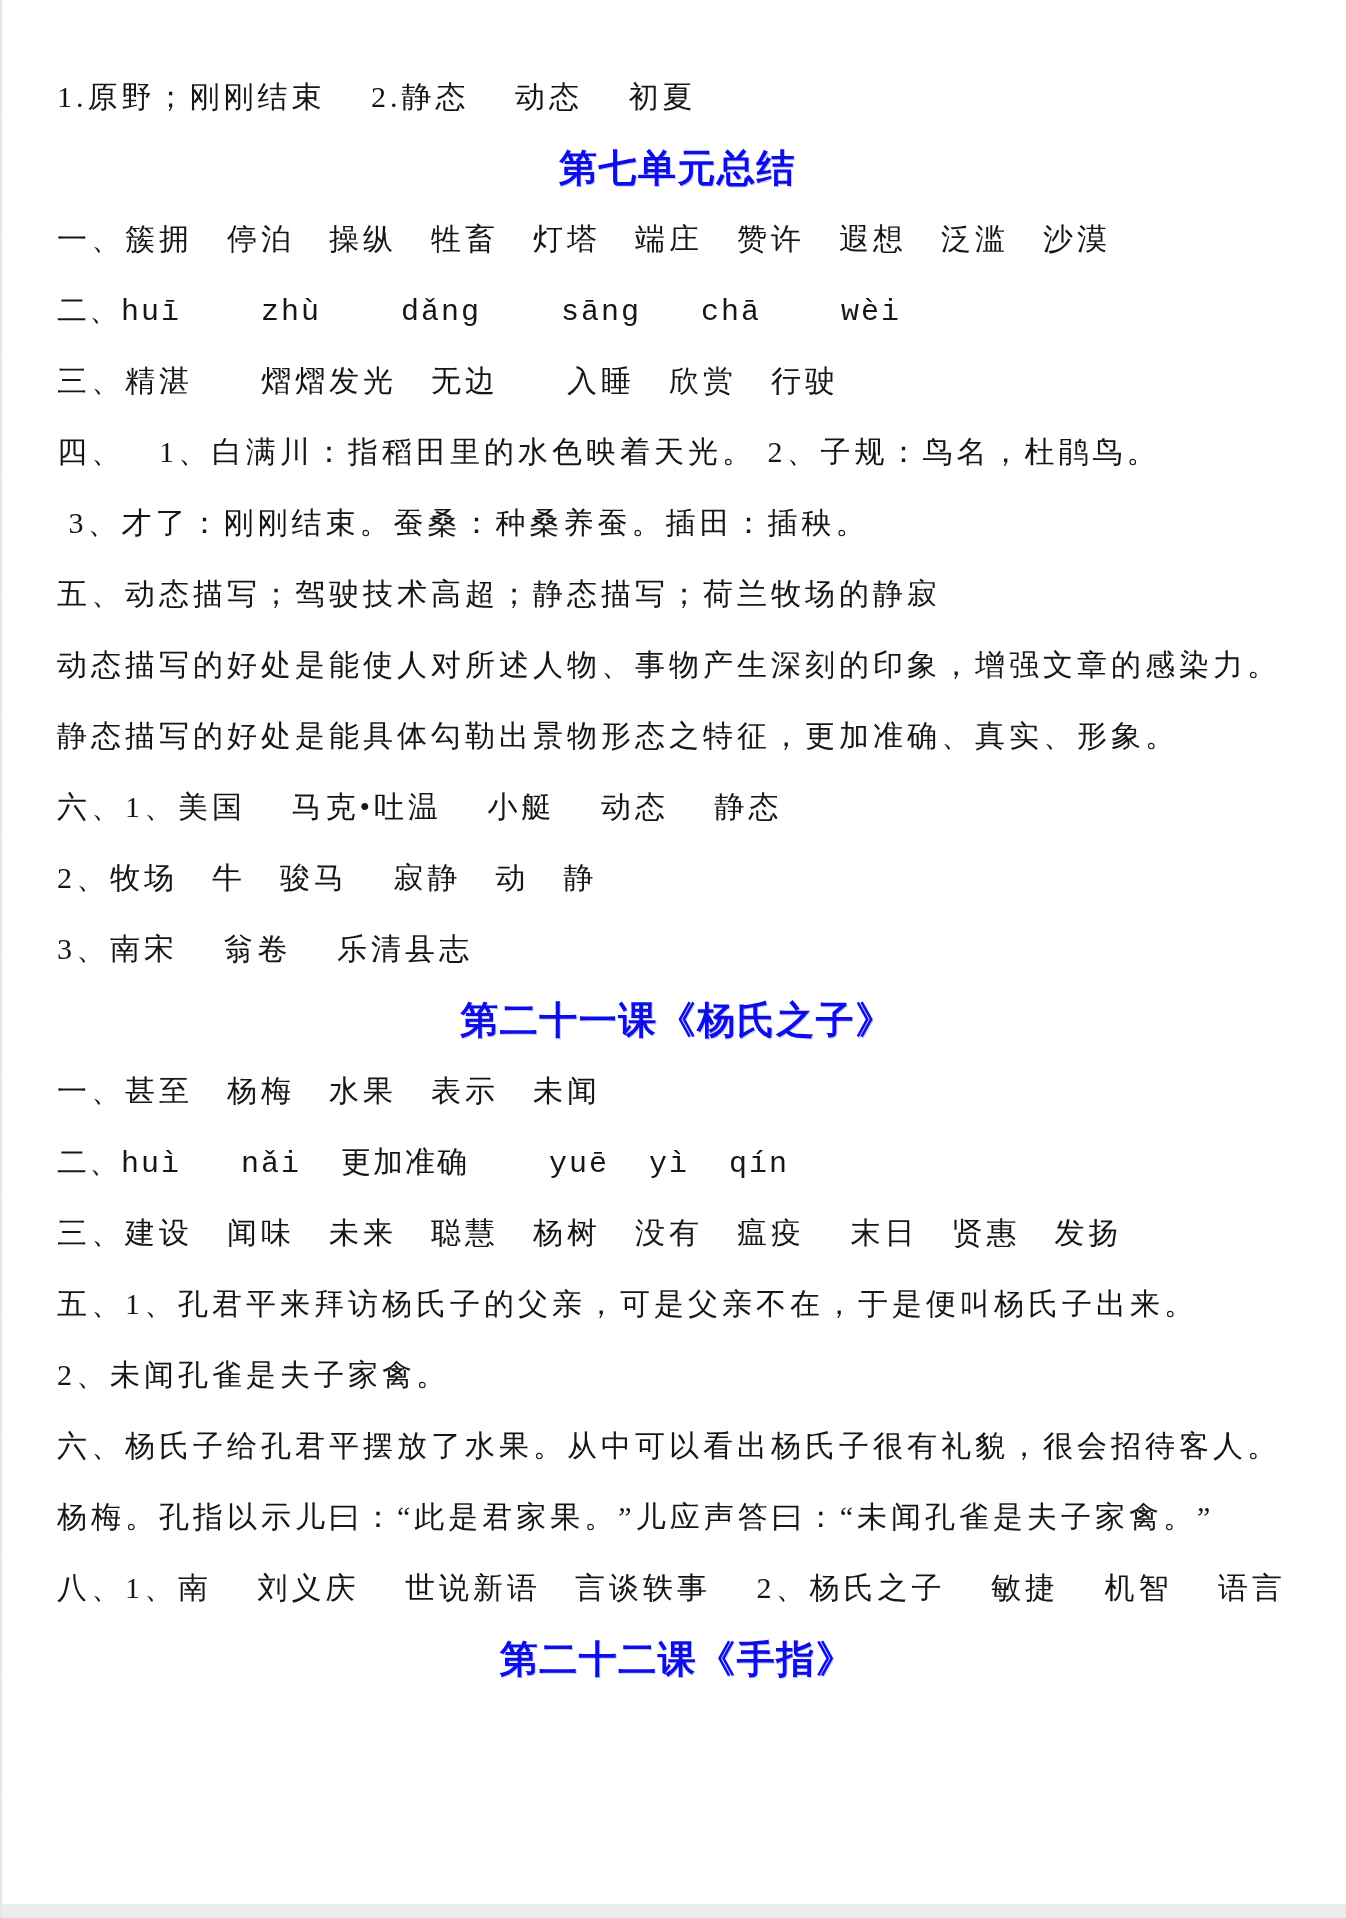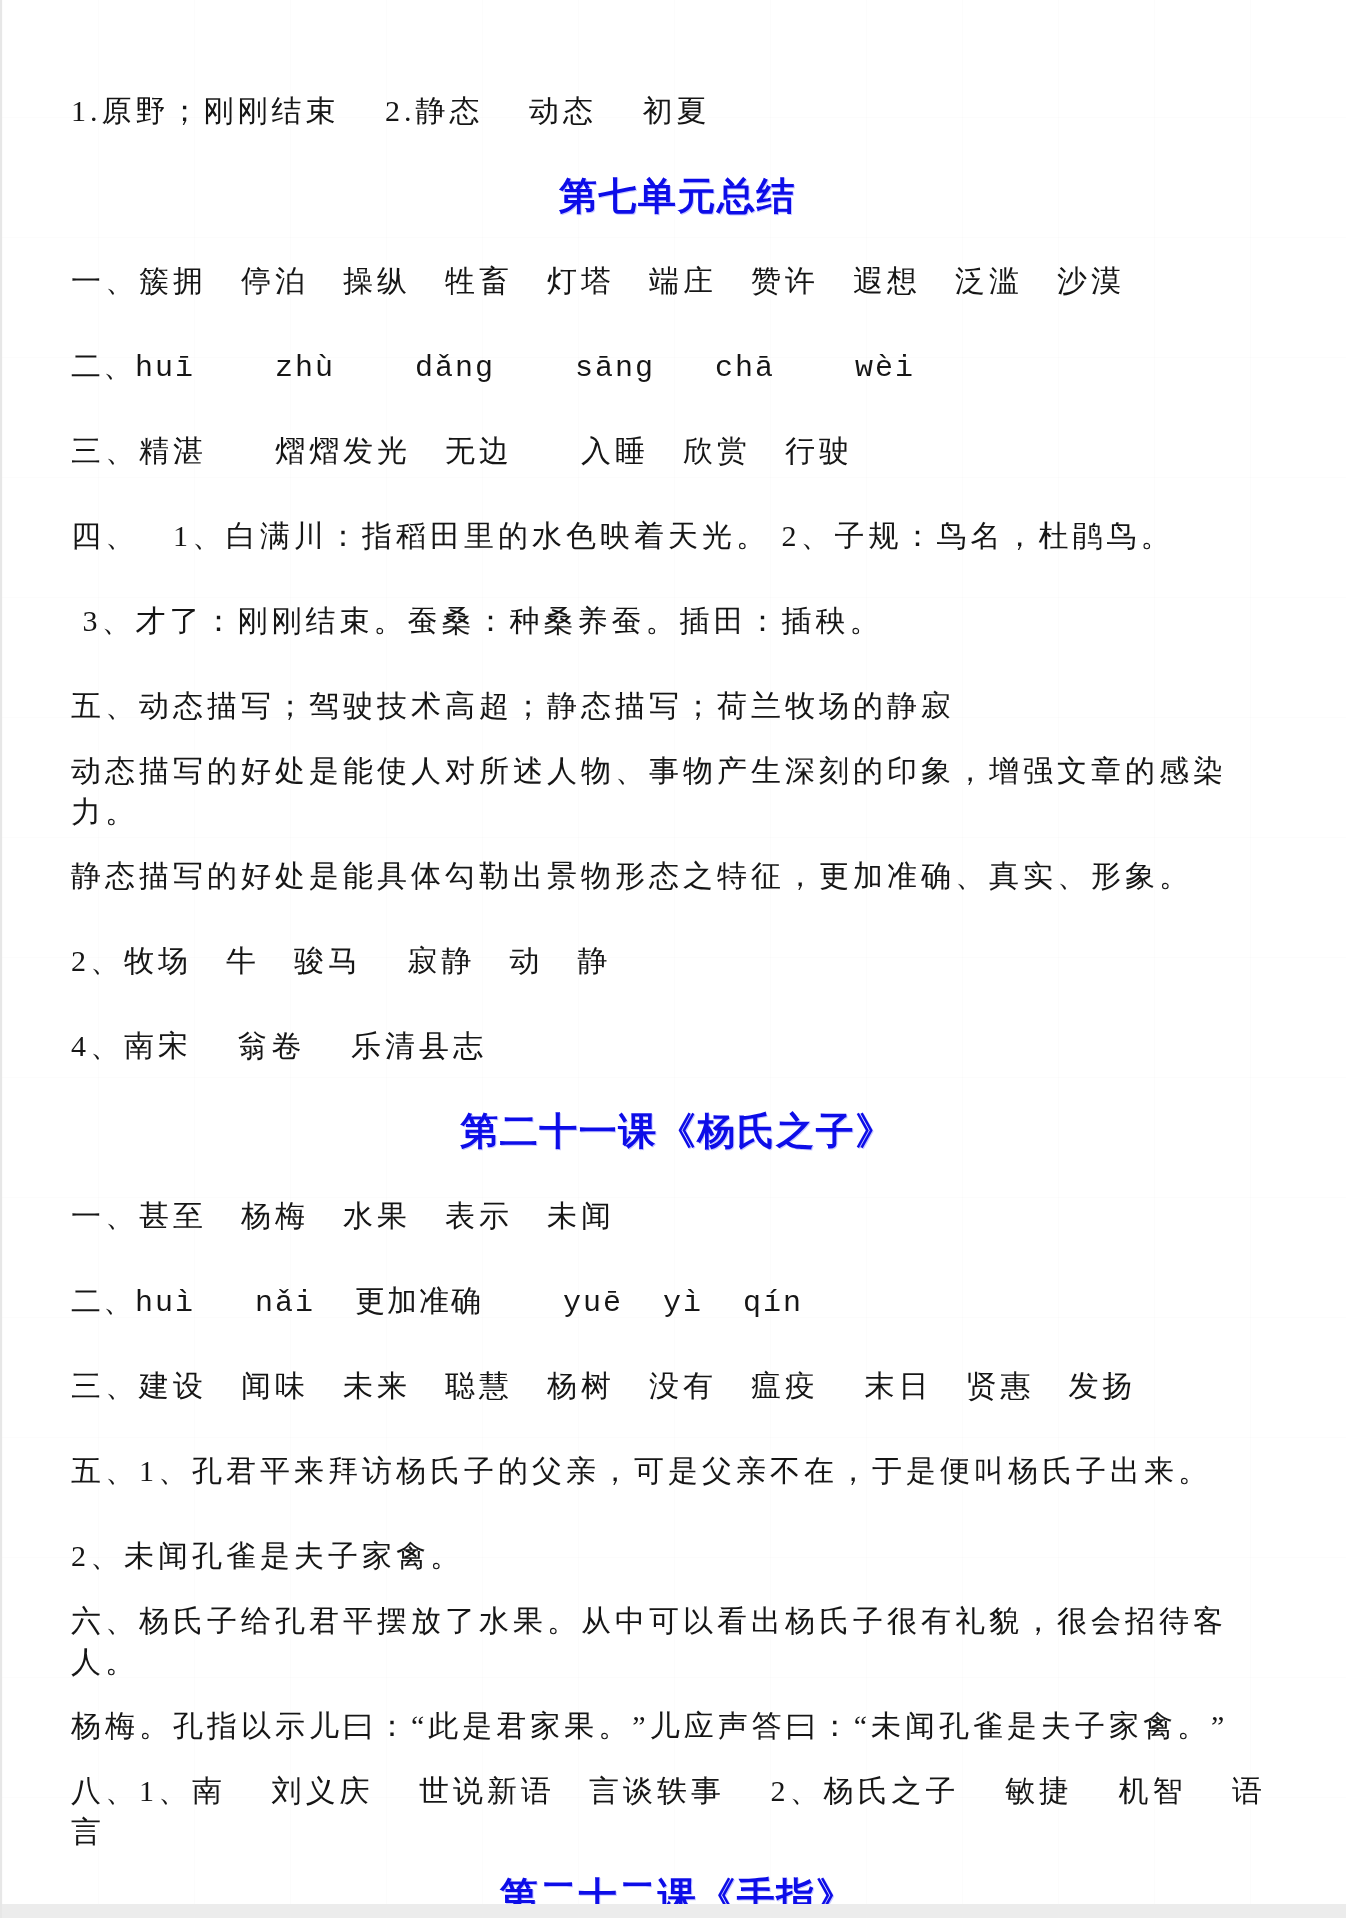--- a/index.html
+++ b/index.html
@@ -20,21 +20,21 @@
     font-family:"Liberation Serif","DejaVu Serif",serif;
     
     background-image:
       repeating-linear-gradient(90deg, rgba(0,0,0,0.012) 0 1px, transparent 1px 96px),
       repeating-linear-gradient(0deg, rgba(0,0,0,0.010) 0 1px, transparent 1px 120px);
   }
   .doc{
     padding:62px 48px 0 55px;
   }
   .line{
-    margin:14px;
+    margin:0;
     height:71px;
     display:flex;
     align-items:center;
     font-size:30px;
     letter-spacing:4px;
     color:var(--body-color);
     white-space:pre-wrap;
     font-weight:400;
   }
   .line.heading{
@@ -64,22 +64,23 @@
       <p class="line body">1.原野；刚刚结束　 2.静态　 动态　 初夏</p>
       <p class="line heading">第七单元总结</p>
       <p class="line body">一、簇拥　停泊　操纵　牲畜　灯塔　端庄　赞许　遐想　泛滥　沙漠</p>
       <p class="line pinyin">二、huī    zhù    dǎng    sāng   chā    wèi</p>
       <p class="line body">三、精湛　　熠熠发光　无边　　入睡　欣赏　行驶</p>
       <p class="line body">四、　1、白满川：指稻田里的水色映着天光。 2、子规：鸟名，杜鹃鸟。</p>
       <p class="line body"> 3、才了：刚刚结束。蚕桑：种桑养蚕。插田：插秧。</p>
       <p class="line body">五、动态描写；驾驶技术高超；静态描写；荷兰牧场的静寂</p>
       <p class="line body">动态描写的好处是能使人对所述人物、事物产生深刻的印象，增强文章的感染力。</p>
       <p class="line body">静态描写的好处是能具体勾勒出景物形态之特征，更加准确、真实、形象。</p>
+      <p class="line body">六、1、美国　 马克•吐温　 小艇　 动态　 静态</p>
       <p class="line body">2、牧场　牛　骏马　 寂静　动　静</p>
-      <p class="line body">4、南宋　 翁卷　 乐清县志</p>
+      <p class="line body">3、南宋　 翁卷　 乐清县志</p>
       <p class="line heading">第二十一课《杨氏之子》</p>
       <p class="line body">一、甚至　杨梅　水果　表示　未闻</p>
       <p class="line pinyin">二、huì   nǎi  更加准确    yuē  yì  qín</p>
       <p class="line body">三、建设　闻味　未来　聪慧　杨树　没有　瘟疫　 末日　贤惠　发扬</p>
       <p class="line body">五、1、孔君平来拜访杨氏子的父亲，可是父亲不在，于是便叫杨氏子出来。</p>
       <p class="line body">2、未闻孔雀是夫子家禽。</p>
       <p class="line body">六、杨氏子给孔君平摆放了水果。从中可以看出杨氏子很有礼貌，很会招待客人。</p>
       <p class="line body">杨梅。孔指以示儿曰：“此是君家果。”儿应声答曰：“未闻孔雀是夫子家禽。”</p>
       <p class="line body">八、1、南　 刘义庆　 世说新语　言谈轶事　 2、杨氏之子　 敏捷　 机智　 语言</p>
       <p class="line heading">第二十二课《手指》</p>

